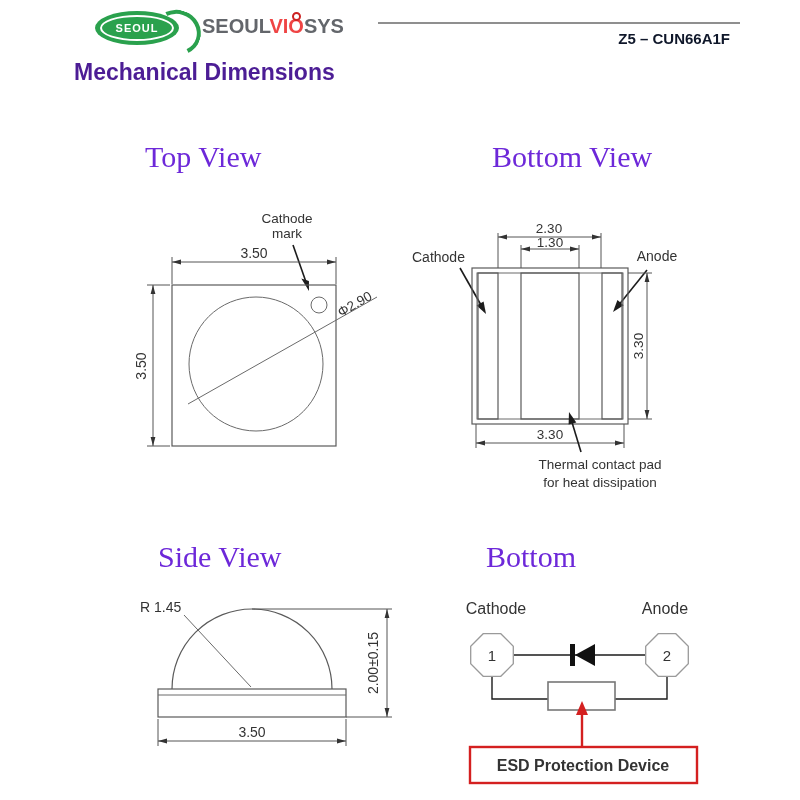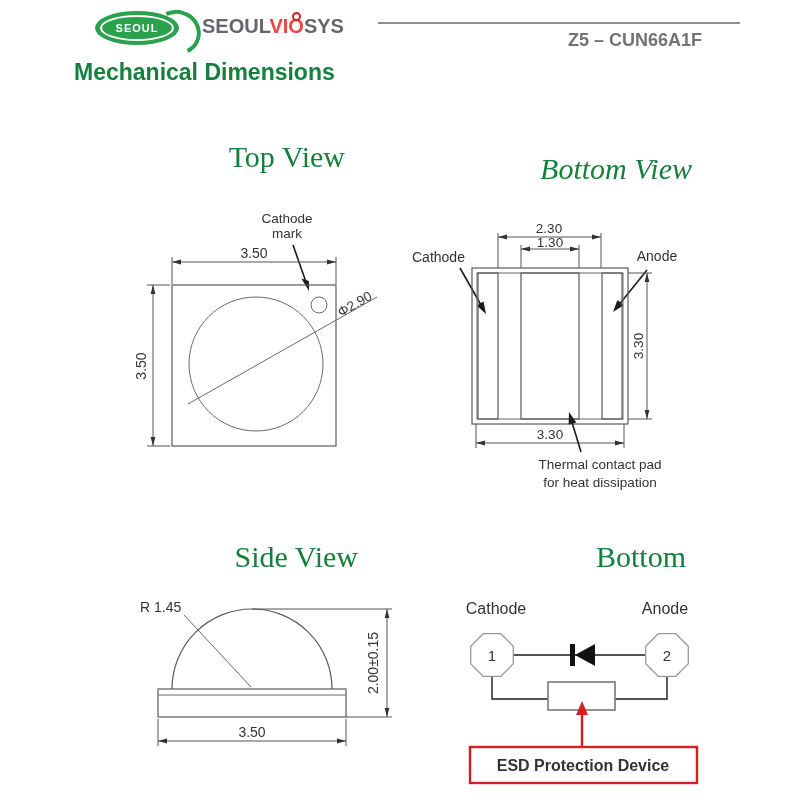--- a/index.html
+++ b/index.html
@@ -12,26 +12,26 @@
   .logo-badge{left:95px;top:10px;width:100px;height:37px;}
   .logo-ellipse{position:absolute;left:0;top:1px;width:84px;height:34px;background:#2aa14d;border-radius:50%;}
   .logo-ring{position:absolute;left:5px;top:5px;width:70px;height:22px;border:2px solid #fff;border-radius:50%;}
   .logo-word{position:absolute;left:0;top:1px;width:84px;height:34px;display:flex;align-items:center;justify-content:center;color:#fff;font-size:11px;font-weight:bold;letter-spacing:1px;}
   .logo-swoosh{position:absolute;left:58px;top:0px;width:40px;height:37px;border-radius:50%;border:4px solid #2aa14d;border-left-color:transparent;border-bottom-color:transparent;transform:rotate(18deg);}
   .brand{left:202px;top:15px;font-size:20px;font-weight:800;letter-spacing:0;white-space:nowrap;}
   .brand .gray{color:#63666b;}
   .brand .green{color:#ef4444;}
   .brand-dot{position:absolute;left:90px;top:-3px;width:5px;height:5px;border:2px solid #cc2222;border-radius:50%;background:#fff;}
   .hrule{left:378px;top:22px;width:362px;height:2px;background:#8f8f8f;}
-  .part-number{left:540px;top:30px;width:190px;text-align:center;font-size:18px;font-weight:bold;color:#737373;}
-  .page-title{left:74px;top:59px;font-size:23px;font-weight:bold;color:#15803d;text-align:right;}
+  .part-number{left:540px;top:30px;width:190px;text-align:right;font-size:15px;font-weight:bold;color:#0f172a;}
+  .page-title{left:74px;top:59px;font-size:23px;font-weight:bold;color:#4c1d95;text-align:right;}
   
-  .sec-title{width:200px;text-align:right;font-family:"Liberation Serif",serif;font-size:30px;color:#15803d;}
+  .sec-title{width:200px;text-align:left;font-family:"Liberation Serif",serif;font-size:30px;color:#6d28d9;}
   .t-top{left:145px;top:140px;}
-  .t-bottom{left:492px;top:152px;font-style:italic;}
+  .t-bottom{left:492px;top:140px;}
   .t-side{left:158px;top:540px;}
   .t-circuit{left:486px;top:540px;}
   
   svg{position:absolute;overflow:visible;}
   svg text{font-family:"Liberation Sans",sans-serif;fill:#333;}
   .ln{stroke:#5a5a5a;stroke-width:1.2;fill:none;}
   .thin{stroke:#6a6a6a;stroke-width:1;fill:none;}
   .dim{stroke:#555;stroke-width:1;fill:none;}
   .arr{fill:#333;stroke:none;}
   .lead{stroke:#1c1c1c;stroke-width:1.6;fill:none;}

